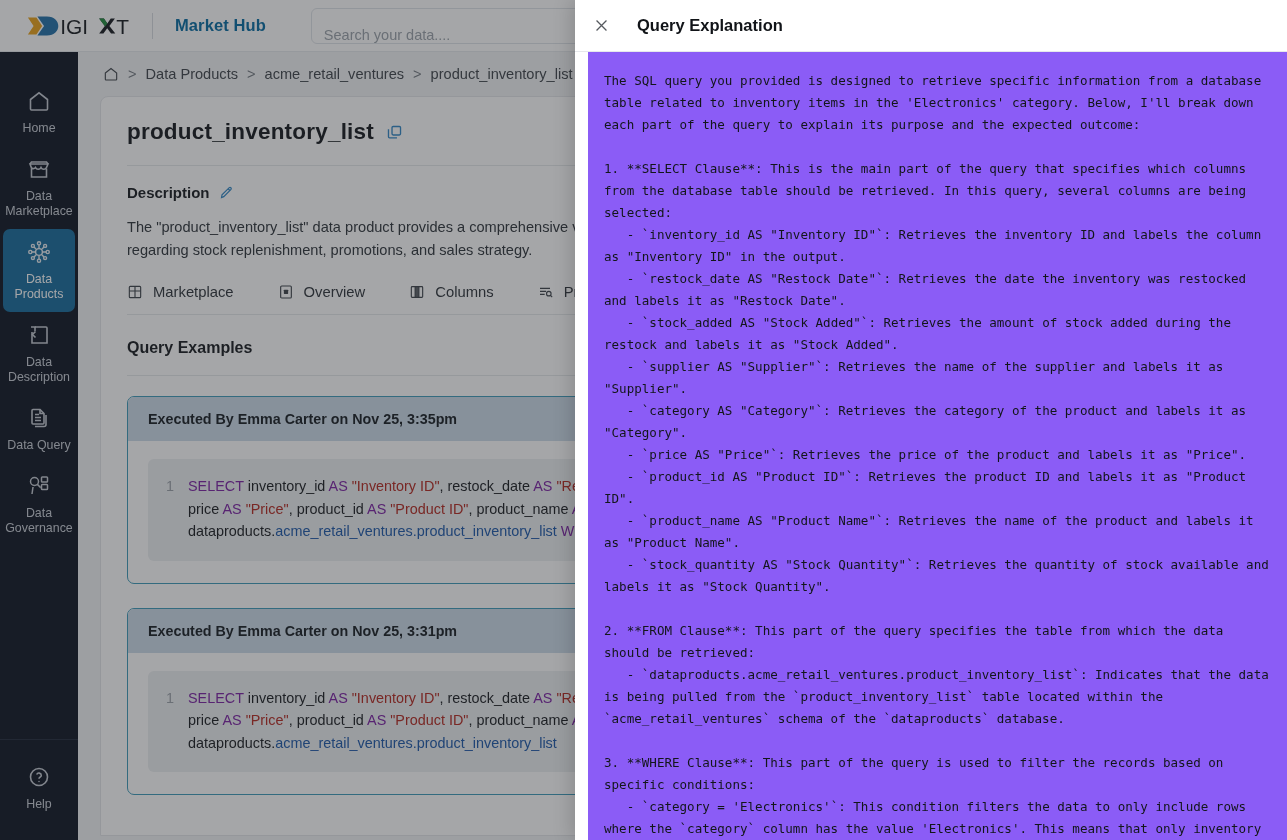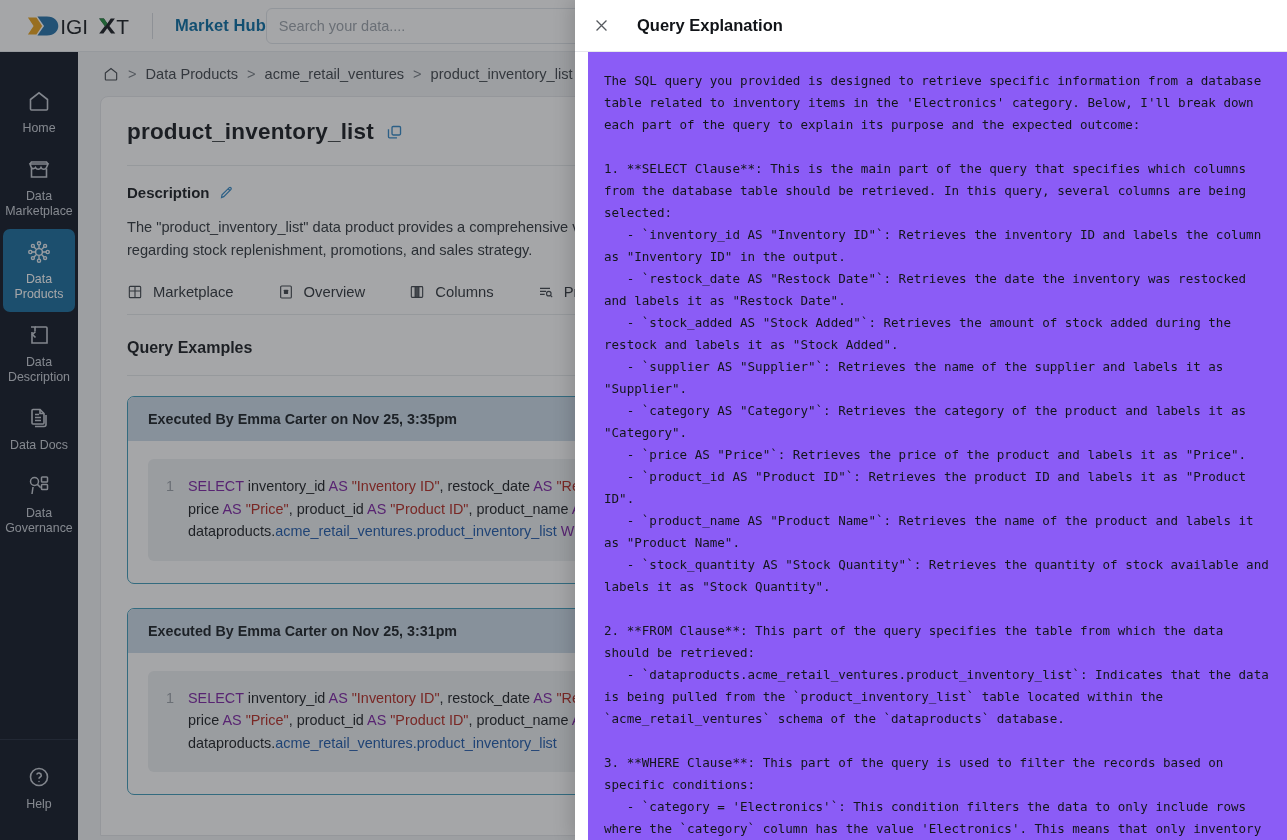--- a/index.html
+++ b/index.html
@@ -17,23 +17,23 @@
   .topbar {
     position: absolute; top: 0; left: 0; width: 1287px; height: 52px;
     background: #ffffff; display: flex; align-items: center;
     border-bottom: 1px solid #e6e8ec;
   }
   .logo-wrap { display: flex; align-items: center; padding-left: 26px; width: 140px; }
   .logo-svg { display: block; }
   .topbar-divider { width: 1px; height: 26px; background: #d7dbe0; margin: 0 22px 0 12px; }
   .app-title { font-size: 16.5px; font-weight: 700; color: #0369a1; letter-spacing: .1px; }
   .search-box {
-    width: 330px; height: 36px;
+    margin-left: 45px; width: 330px; height: 36px;
     border: 1px solid #dfe3e8; border-radius: 6px;
-    display: flex; align-items: center; padding: 0 12px;
+    display: flex; align-items: flex-end; padding: 0 12px;
     font-size: 14.5px; color: #9aa1a9; background: #fff;
   }
 
   
   .sidenav {
     position: absolute; top: 52px; left: 0; width: 78px; height: 788px;
     background: #0b1220; display: flex; flex-direction: column; align-items: center;
     padding-top: 26px;
   }
   .nav-item {
@@ -211,21 +211,21 @@
       <div class="nav-lbl">Data Description</div>
     </div>
 
     <div class="nav-item">
       <svg class="nav-ico" viewBox="0 0 24 24" fill="none" stroke="currentColor" stroke-width="1.6">
         <path d="M6 3.5 h7 l4 4 V17 a1 1 0 0 1-1 1 H6 a1 1 0 0 1-1-1 V4.5 a1 1 0 0 1 1-1 Z"></path>
         <path d="M13 3.5 V7.5 h4"></path>
         <path d="M8 20.5 h9 a2 2 0 0 0 2-2 V9"></path>
         <path d="M8 8.5 h4 M8 11.5 h6 M8 14.5 h6"></path>
       </svg>
-      <div class="nav-lbl">Data Docs</div>
+      <div class="nav-lbl">Data Query</div>
     </div>
 
     <div class="nav-item">
       <svg class="nav-ico" viewBox="0 0 24 24" fill="none" stroke="currentColor" stroke-width="1.5">
         <circle cx="7.5" cy="7.5" r="4"></circle>
         <path d="M10.4 10.4 L13.5 13.5"></path>
         <path d="M6 13 L5 20"></path>
         <rect x="14.5" y="3" width="6" height="5" rx=".8"></rect>
         <rect x="14.5" y="10.5" width="6" height="5" rx=".8"></rect>
         <path d="M13.5 13.5 H14.5"></path>

